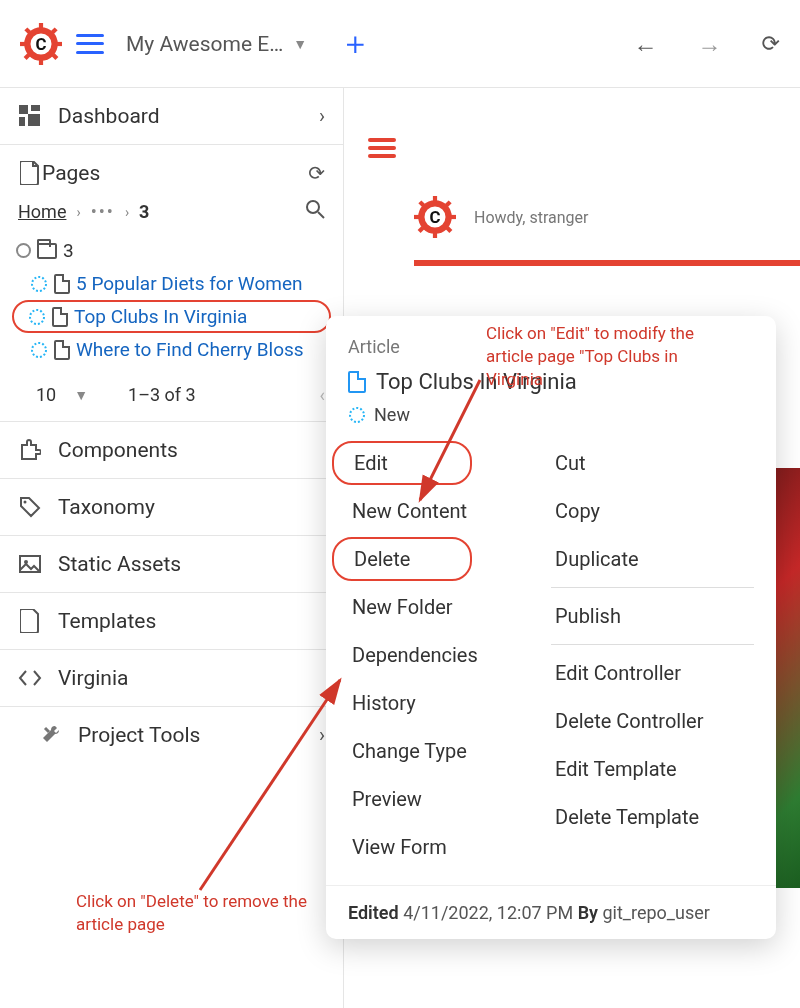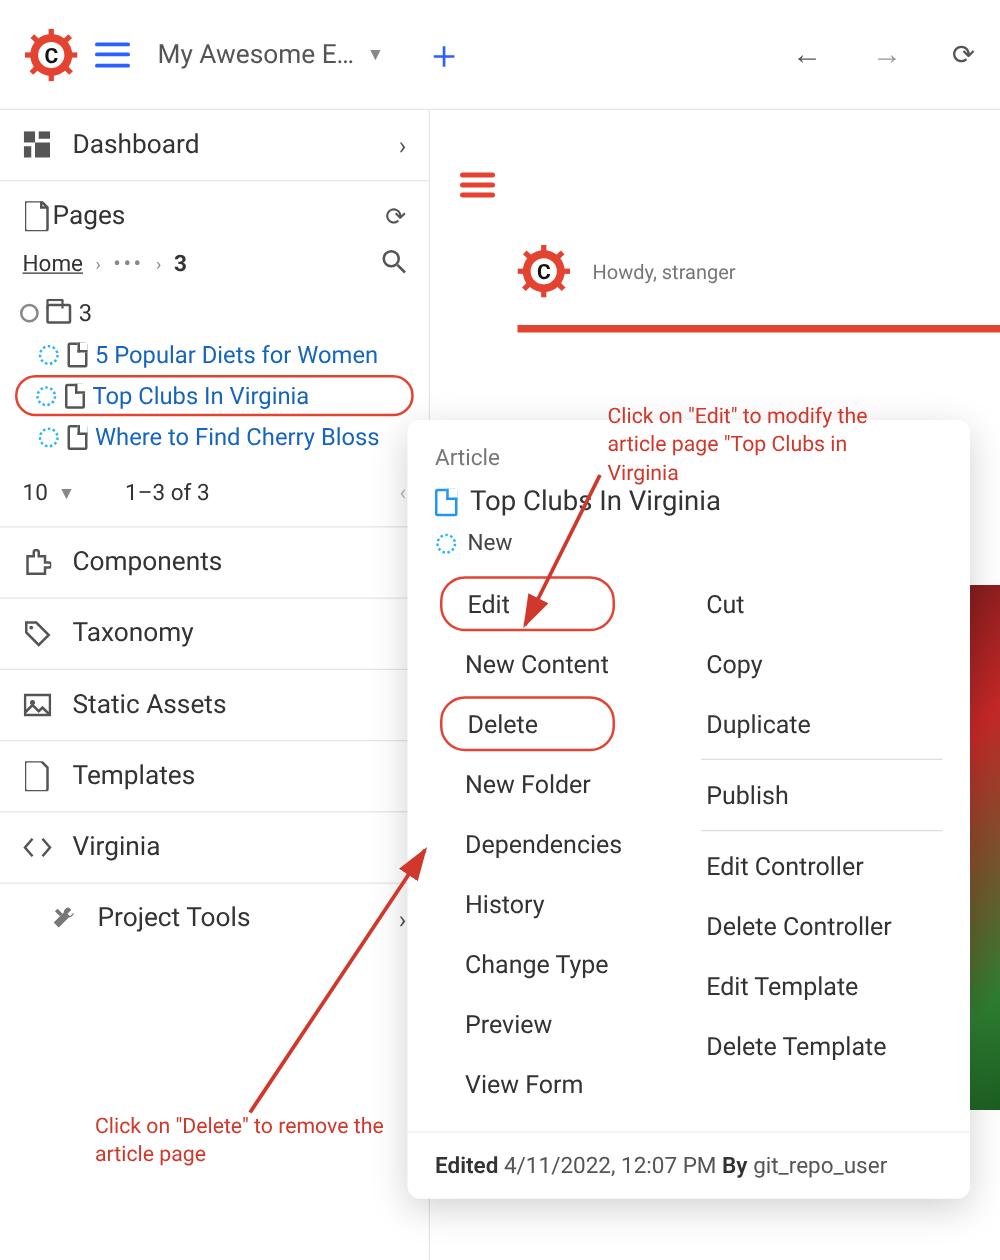--- a/index.html
+++ b/index.html
@@ -34,43 +34,43 @@
   .tree-row { display: flex; align-items: center; gap: 6px; padding: 5px 4px; font-size: 19px; }
   .tree-row .status-ring { width: 15px; height: 15px; border-radius: 50%; border: 2px solid #888; display: inline-block; }
   .tree-row.child { padding-left: 18px; }
   .tree-row .page-icon { width: 16px; height: 20px; border: 2px solid #555; border-radius: 2px; position: relative; }
   .tree-row .page-icon::after { content: ""; position: absolute; right: -2px; top: -2px; width: 6px; height: 6px; background: #fff; border-left: 2px solid #555; border-bottom: 2px solid #555; }
   .tree-row.link a { color: #1565c0; text-decoration: none; }
   .tree-row.selected { border: 2.5px solid #e44332; border-radius: 18px; padding: 3px 10px 3px 14px; }
   .folder-icon { width: 20px; height: 16px; border: 2px solid #555; border-radius: 2px; position: relative; }
   .folder-icon::before { content: ""; position: absolute; top: -6px; left: -2px; width: 10px; height: 6px; border: 2px solid #555; border-bottom: none; border-radius: 2px 2px 0 0; }
   .pager { display: flex; align-items: center; padding: 10px 18px 16px; font-size: 18px; gap: 12px; }
-  .pager .per { display: flex; align-items: center; gap: 8px; }
+  .pager .per { display: flex; align-items: center; gap: 18px; margin-left: 18px; }
   .pager .range { margin-left: 28px; }
   .pager .pg-chev { margin-left: auto; color: #bbb; font-size: 18px; }
   .nav-list .section-row { font-size: 21px; }
   .tools-row { display: flex; align-items: center; gap: 14px; padding: 16px 18px 0 40px; font-size: 21px; }
   .tools-row .chev { margin-left: auto; color: #555; font-size: 20px; }
 
   .content { flex: 1; position: relative; background: #fff; }
   .content-hamburger { position: absolute; top: 50px; left: 24px; width: 28px; height: 20px; display: flex; flex-direction: column; justify-content: space-between; }
   .content-hamburger span { height: 4px; background: #e44332; border-radius: 2px; }
   .greet-row { position: absolute; top: 108px; left: 70px; right: 0; display: flex; align-items: center; gap: 18px; }
   .greet-text { font-size: 16px; color: #777; }
   .red-bar { position: absolute; top: 172px; left: 70px; right: 0; height: 6px; background: #e44332; }
   .strawberries { position: absolute; top: 380px; right: 0; width: 42px; height: 420px; background: linear-gradient(135deg, #7a1b1b, #c62828 30%, #2e7d32 80%, #1b5e20); }
 
-  .ctx-menu { position: absolute; top: 336px; left: 326px; width: 450px; background: #fff; border-radius: 10px; box-shadow: 0 8px 30px rgba(0,0,0,0.18); padding: 20px 0 0; }
+  .ctx-menu { position: absolute; top: 316px; left: 326px; width: 450px; background: #fff; border-radius: 10px; box-shadow: 0 8px 30px rgba(0,0,0,0.18); padding: 20px 0 0; }
   .ctx-head { padding: 0 22px 6px; }
   .ctx-head .lbl { color: #777; font-size: 18px; }
   .ctx-title-row { display: flex; align-items: center; gap: 10px; padding: 6px 22px; font-size: 22px; }
   .ctx-title-row .page-icon-b { width: 18px; height: 22px; border: 2px solid #2196f3; border-radius: 2px; position: relative; }
   .ctx-title-row .page-icon-b::after { content: ""; position: absolute; right: -2px; top: -2px; width: 7px; height: 7px; background: #fff; border-left: 2px solid #2196f3; border-bottom: 2px solid #2196f3; }
   .ctx-status { display: flex; align-items: center; gap: 8px; padding: 4px 22px 14px; color: #444; font-size: 18px; }
-  .ctx-cols { display: flex; padding: 0 22px; margin-left: 20px; }
+  .ctx-cols { display: flex; padding: 0 22px; }
   .ctx-col { flex: 1; display: flex; flex-direction: column; }
   .ctx-item { padding: 12px 4px; font-size: 20px; color: #333; }
   .ctx-sep { border-top: 1px solid #ddd; margin: 4px 0; }
   .ctx-item.ring { border: 2.5px solid #e44332; border-radius: 20px; padding: 8px 20px; margin: 2px 0 2px -16px; width: fit-content; min-width: 140px; }
   .ctx-foot { border-top: 1px solid #eee; margin-top: 14px; padding: 16px 22px; font-size: 18px; color: #555; }
   .ctx-foot b { color: #333; font-weight: 600; }
 
   .annot { position: absolute; color: #d0382b; font-size: 17px; line-height: 1.35; pointer-events: none; }
   .annot.edit { top: 322px; left: 486px; width: 220px; }
   .annot.del { top: 890px; left: 76px; width: 250px; }

